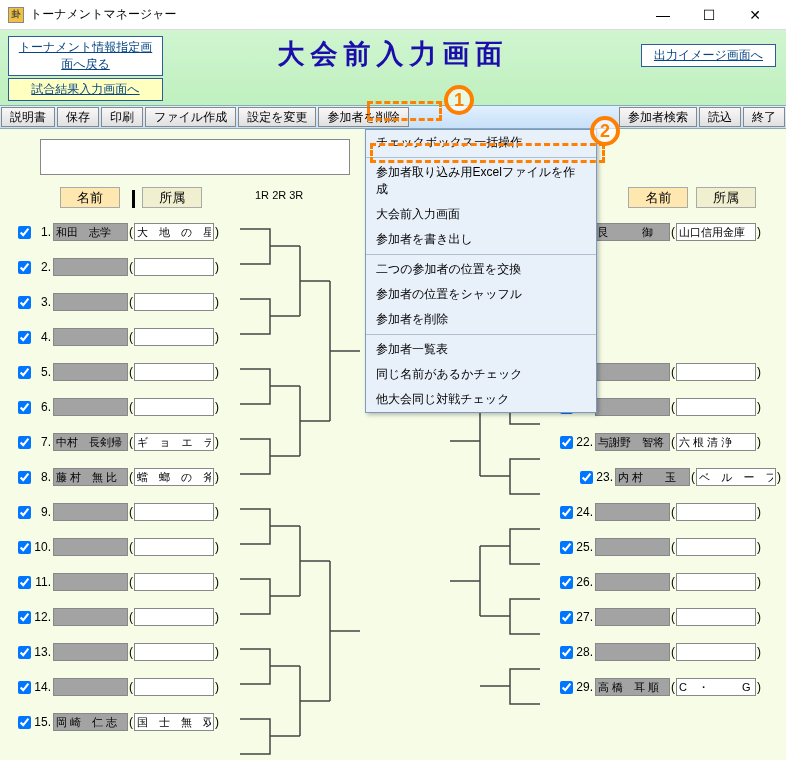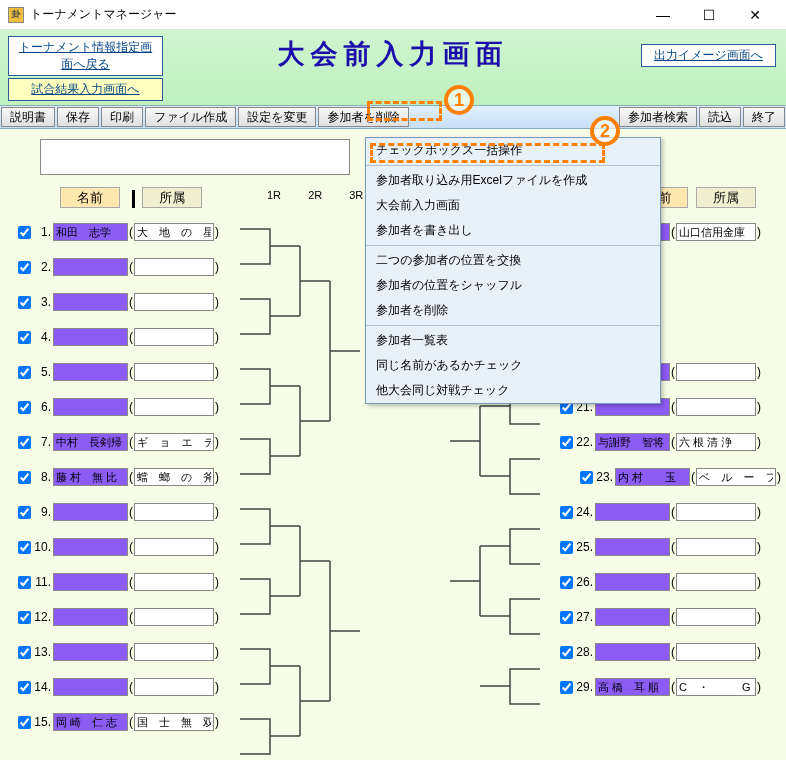--- a/index.html
+++ b/index.html
@@ -29,39 +29,39 @@
 .main { position: relative; background: #f7fce6; height: calc(100% - 30px - 48px - 24px); overflow: hidden; }
 
 
 .col-headers { position: absolute; top: 60px; font-size: 13px; }
 .col-headers.left { left: 60px; }
 .col-headers.right { right: 30px; }
 .col-headers span.name-hdr { background: #ffe8b0; border: 1px solid #aaa; padding: 2px 16px; margin-right: 4px;}
 .col-headers span.aff-hdr { background: #f0f0d0; border: 1px solid #aaa; padding: 2px 16px; }
 .col-headers .divider { display: inline-block; width: 3px; height: 18px; background: #000; vertical-align: middle; margin: 0 4px; }
 .round-hdrs { position: absolute; top: 60px; left: 255px; font-size: 11px; }
-.round-hdrs span { margin: 0 12px; }
+.round-hdrs span { margin: 0 0; }
 
 
 .entry-row { position: absolute; display: flex; align-items: center; height: 22px; font-size: 12px; }
 .entry-row input[type=checkbox]{ margin-right: 2px;}
 .entry-row .num { width: 18px; text-align: right; margin-right: 2px;}
-.entry-row .name-field { width: 75px; height: 18px; border: 1px solid #888; background: #8b5cf6; font-size: 11px; padding: 0 2px; }
+.entry-row .name-field { width: 75px; height: 18px; border: 1px solid #888; background: #a3a3a3; font-size: 11px; padding: 0 2px; }
 .entry-row .aff-field { width: 80px; height: 18px; border: 1px solid #888; background: #fff; font-size: 11px; padding: 0 2px; }
 .entry-row .paren { margin: 0 1px; }
 
 
 .bracket-svg { position: absolute; top: 90px; left: 230px; }
 
 
 .anno-circle { position: absolute; width: 30px; height: 30px; border: 4px solid #ff7f00; border-radius: 50%; color: #ff7f00; font-weight: bold; font-size: 18px; display: flex; align-items: center; justify-content: center; background: rgba(255,255,255,0.6); z-index: 60; }
 .anno-dashed { border: 3px dashed #ff7f00; position: absolute; z-index: 55; pointer-events: none;}
 
 
-.dropdown { position: absolute; left: 365px; top: 8px; width: 296px; background: #e8f0fa; border: 1px solid #7a9ac0; box-shadow: 2px 2px 4px rgba(0,0,0,0.25); z-index: 50; font-size: 12px; }
+.dropdown { position: absolute; left: 365px; top: 0; width: 232px; background: #e8f0fa; border: 1px solid #7a9ac0; box-shadow: 2px 2px 4px rgba(0,0,0,0.25); z-index: 50; font-size: 12px; }
 .dropdown .menu-item { padding: 4px 10px; cursor: pointer; }
 .dropdown hr { border: none; border-top: 1px solid #b0c0d0; margin: 2px 0;}
 
 
 .top-text-field { position: absolute; height: 36px; background: #fff; border: 1px solid #888; }
 </style>
 </head>
 <body>
 
 <div class="titlebar">

